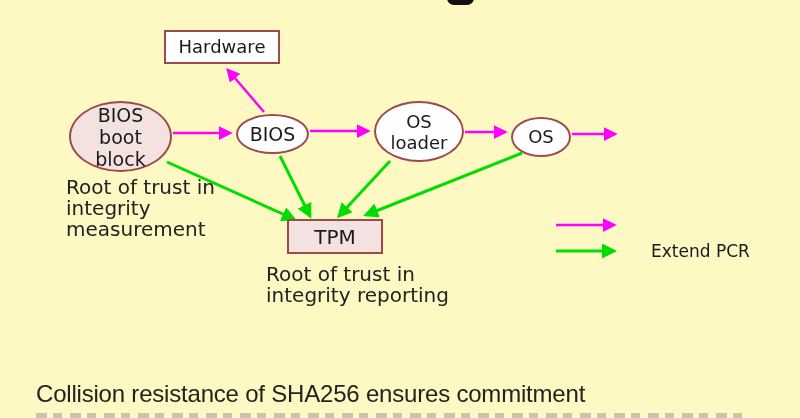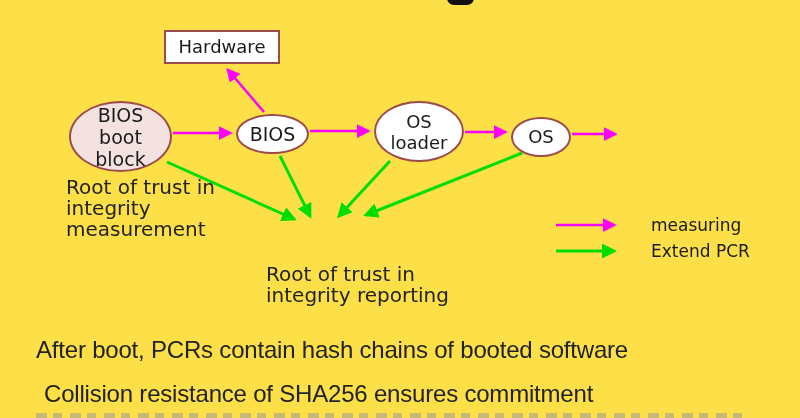--- a/index.html
+++ b/index.html
@@ -1,17 +1,17 @@
 <!DOCTYPE html>
 <html><head>
 <meta charset="utf-8">
 <style>
   html,body{margin:0;padding:0;background:#fff;}
   .stage{
-    position:relative;width:800px;height:418px;background:#fde047;
+    position:relative;width:800px;height:418px;background:#fef9c3;
     overflow:hidden;font-family:"DejaVu Sans",sans-serif;color:#1a1a1a;
   }
   .arrow-layer{position:absolute;left:0;top:0;width:800px;height:418px;}
   .node{
     position:absolute;display:flex;align-items:center;justify-content:center;
     text-align:center;box-sizing:border-box;white-space:pre-line;
     border:2px solid #9c4b4b;line-height:1.1;
   }
   .ellipse{border-radius:50%;}
   .fill-white{background:#ffffff;}
@@ -84,29 +84,30 @@
   <div class="node ellipse fill-white" style="left:374px;top:101px;width:90px;height:61px;font-size:18px;line-height:21px;">
     <span>OS
 loader</span>
   </div>
 
   <div class="node ellipse fill-white" style="left:511px;top:117px;width:60px;height:40px;font-size:18px;">
     <span>OS</span>
   </div>
 
 
+  <div class="node fill-pink" style="left:287px;top:219px;width:96px;height:35px;font-size:20px;">
+    <span>TPM</span>
+  </div>
 
   <div class="caption" style="left:66px;top:177px;">Root of trust in
 integrity
 measurement</div>
 
   <div class="caption" style="left:266px;top:264px;">Root of trust in
 integrity reporting</div>
 
-  <div class="legend-label" style="left:651px;top:215px;">measuring</div>
   <div class="legend-label" style="left:651px;top:241px;">Extend PCR</div>
 
-  <div class="note" style="left:36px;top:336px;">After boot, PCRs contain hash chains of booted software</div>
-  <div class="note" style="left:44px;top:380px;">Collision resistance of SHA256  ensures commitment</div>
+  <div class="note" style="left:36px;top:380px;">Collision resistance of SHA256  ensures commitment</div>
 
   <div class="cropped-line"></div>
 
 </div>
 
 </body></html>

